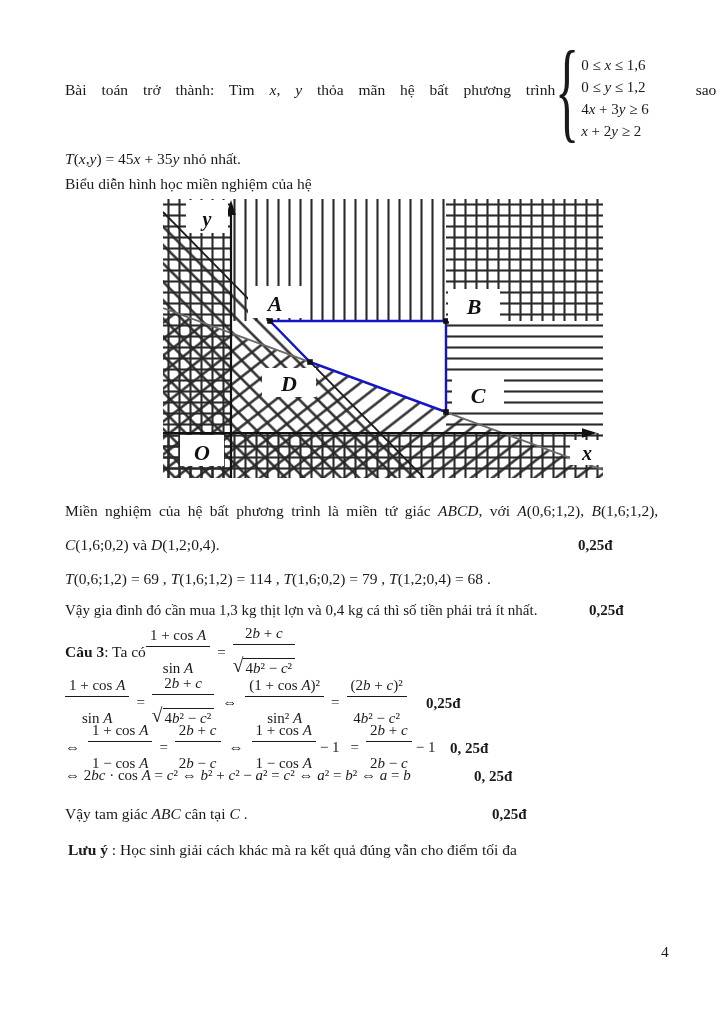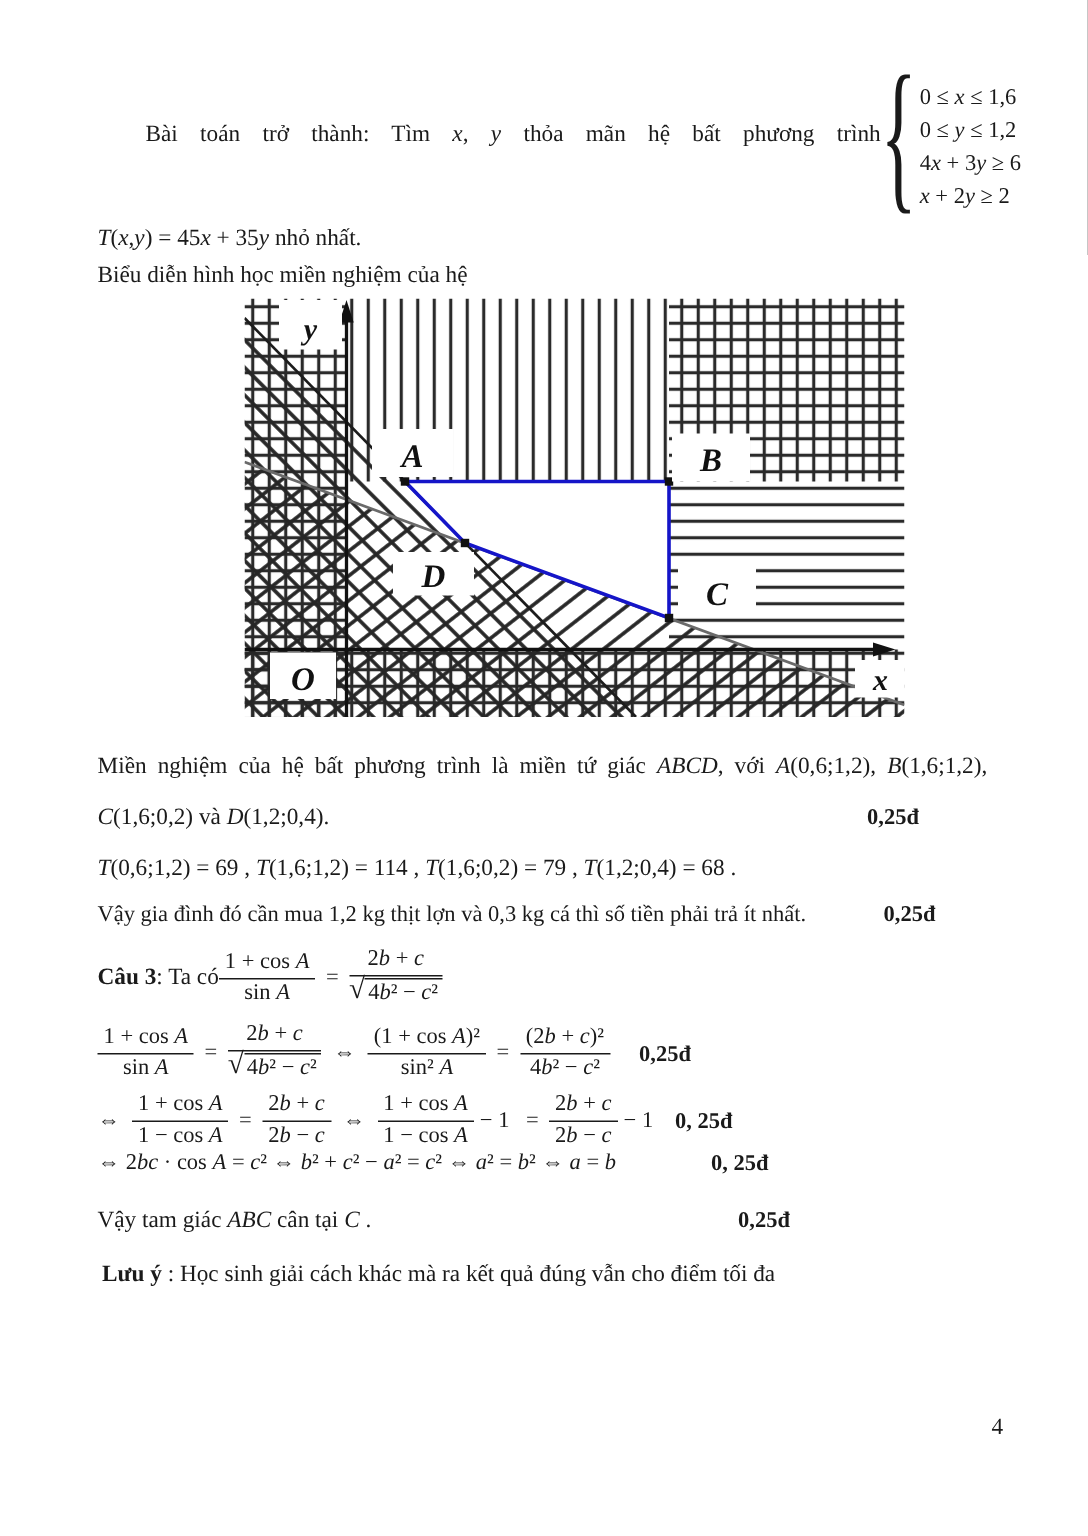--- a/index.html
+++ b/index.html
@@ -5,31 +5,31 @@
   html,body{margin:0;padding:0;background:#9a9a9a;}
   .page{position:relative;width:725px;height:1024px;background:#ffffff;overflow:hidden;
         font-family:"Liberation Serif",serif;color:#1a1a1a;}
   .abs{position:absolute;}
   .txt{font-size:15.5px;white-space:nowrap;}
   .row{display:flex;align-items:center;font-size:15px;white-space:nowrap;}
   .op{padding:0 7px;}
   .iff{padding:0 8px;font-family:"Liberation Serif","DejaVu Sans",serif;}
   .frac{display:inline-block;vertical-align:middle;text-align:center;line-height:1.18;}
   .frac .num{display:block;border-bottom:1.4px solid #1a1a1a;padding:0 4px 1px 4px;}
-  .frac .den{display:block;padding-top:1px;}
+  .frac .den{display:block;padding-top:13px;}
   .sqrt{display:inline-flex;align-items:flex-start;}
   .sqrt .rad{font-size:1.3em;line-height:1;transform:translateY(-2px);}
   .sqrt .bar{border-top:1.5px solid #1a1a1a;padding:1px 3px 0 2px;}
   .score{font-weight:bold;font-size:15px;white-space:nowrap;}
   .sys{display:inline-flex;align-items:center;}
   .brace{display:inline-block;font-size:112px;line-height:86px;height:86px;width:26px;
          transform:scaleX(.45);transform-origin:left center;font-weight:400;}
   .sysrows{display:inline-block;margin-top:16px;}
   .sysrow{display:block;font-size:15px;line-height:22px;white-space:nowrap;}
-  .ws11{word-spacing:11px;margin-left:32px;}
+  .ws11{word-spacing:11px;}
   .ws3{word-spacing:3.5px;}
   .ws14{word-spacing:14px;margin-left:47px;}
   .bold{font-weight:bold;}
   i{font-style:italic;}
 </style>
 </head>
 <body>
 
 <div class="page">
 
@@ -118,21 +118,21 @@
       </g>
     </g>
   </svg>
 
   <div class="abs txt ws3" style="left:65px;top:502px;">Miền nghiệm của hệ bất phương trình là miền tứ giác <i>ABCD</i>, với <i>A</i>(0,6;1,2),  <i>B</i>(1,6;1,2),</div>
   <div class="abs txt" style="left:65px;top:536px;text-align:center;"><i>C</i>(1,6;0,2) và <i>D</i>(1,2;0,4).</div>
   <div class="abs score" style="left:578px;top:537px;">0,25đ</div>
 
   <div class="abs txt" style="left:65px;top:570px;"><i>T</i>(0,6;1,2) = 69 ,  <i>T</i>(1,6;1,2) = 114 ,  <i>T</i>(1,6;0,2) = 79 ,  <i>T</i>(1,2;0,4) = 68 .</div>
 
-  <div class="abs txt" style="left:65px;top:602px;font-size:15px;">Vậy gia đình đó cần mua 1,2 kg thịt lợn và 0,3 kg cá thì số tiền phải trả ít nhất.</div>
+  <div class="abs txt" style="left:65px;top:602px;font-size:15px;">Vậy gia đình đó cần mua 1,3 kg thịt lợn và 0,4 kg cá thì số tiền phải trả ít nhất.</div>
   <div class="abs score" style="left:589px;top:602px;">0,25đ</div>
 
   <div class="abs row" style="left:65px;top:631px;height:42px;">
     <span class="bold txt">Câu 3</span>
     <span class="txt">: Ta có </span>
     <span class="frac">
         <span class="num">1 + cos <i>A</i></span>
         <span class="den">sin <i>A</i></span>
       </span>
     <span class="op">=</span>

